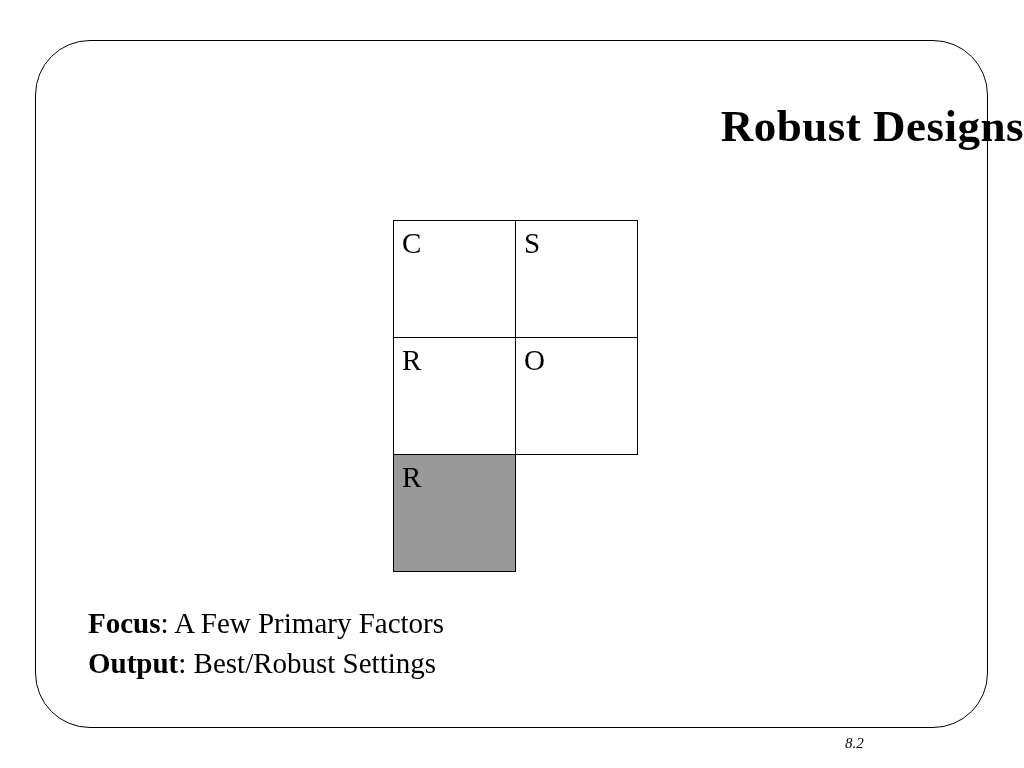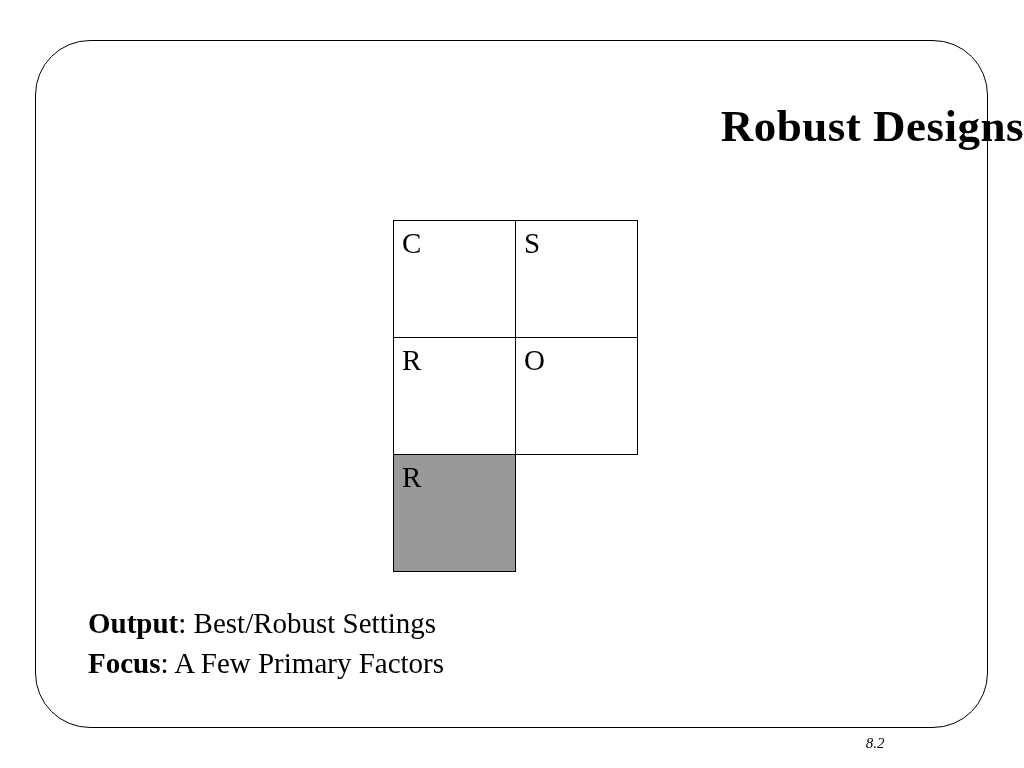--- a/index.html
+++ b/index.html
@@ -72,21 +72,21 @@
 
     .footer-line .lead {
       font-weight: bold;
     }
 
     .page-number {
       position: absolute;
       left: 845px;
       top: 735px;
       width: 60px;
-      text-align: center;
+      text-align: left;
       font-size: 15px;
       font-style: italic;
     }
   </style>
 </head>
 <body>
 
 <div class="slide-frame"></div>
 
 <div class="slide-title">Robust Designs</div>
@@ -94,20 +94,20 @@
 <div class="grid">
   <div class="cell cell-r1c1">C</div>
   <div class="cell cell-r1c2">S</div>
   <div class="cell cell-r2c1">R</div>
   <div class="cell cell-r2c2">O</div>
   <div class="cell cell-r3c1" style="background: rgb(153, 153, 153);">R</div>
 </div>
 
 <div class="footer-text">
   <div class="footer-line">
-    <span class="lead">Output</span><span>: Best/Robust Settings</span>
+    <span class="lead">Focus</span><span>:  A Few Primary Factors</span>
   </div>
   <div class="footer-line">
-    <span class="lead">Focus</span><span>:  A Few Primary Factors</span>
+    <span class="lead">Output</span><span>: Best/Robust Settings</span>
   </div>
 </div>
 
 <div class="page-number">8.2</div>
 
 </body></html>

